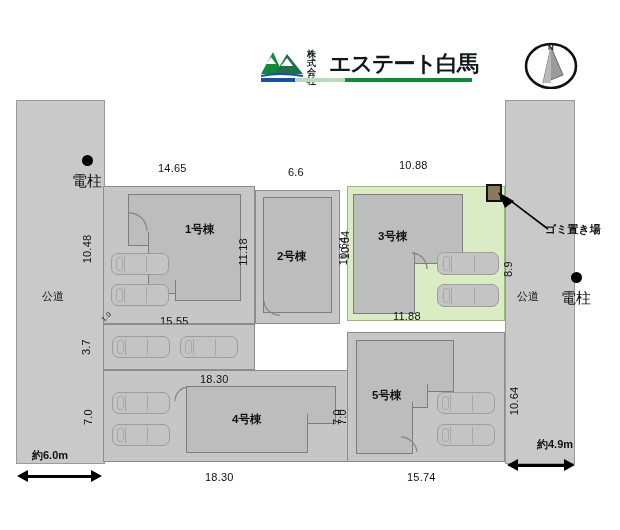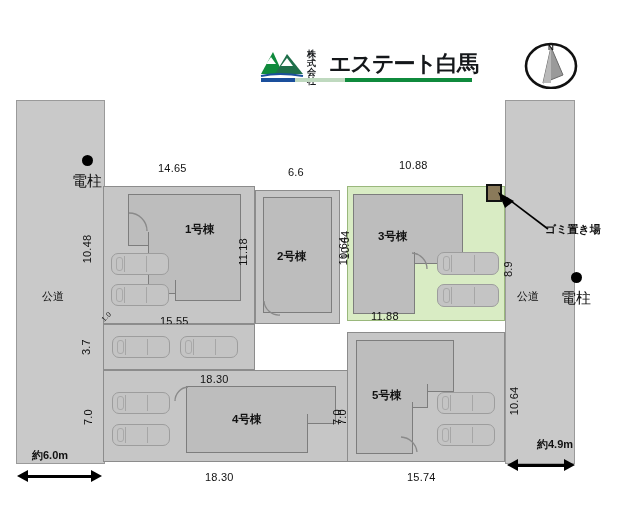--- a/index.html
+++ b/index.html
@@ -133,21 +133,21 @@
   <div class="bldg" style="left:353px;top:252px;width:62px;height:62px;border-top:none;"></div>
   <svg style="position:absolute;left:411px;top:252px;" width="18" height="20">
     <path d="M1 1 A16 16 0 0 1 16 17" fill="none" stroke="#8a8a8a" stroke-width="1.3"></path>
   </svg>
   <div class="bldg-label" style="left:378px;top:229px;">3号棟</div>
   <div class="car" style="left:437px;top:252px;width:62px;height:23px;"></div>
   <div class="car" style="left:437px;top:284px;width:62px;height:23px;"></div>
   <div class="dim" style="left:399px;top:159px;">10.88</div>
   <div class="dim v" style="left:331px;top:239px;">10.64</div>
   <div class="dim v" style="left:500px;top:263px;">8.9</div>
-  <div class="dim" style="left:371px;top:310px;">11.88</div>
+  <div class="dim" style="left:393px;top:310px;">11.88</div>
 
   <div class="gomi-box" style="left:486px;top:184px;"></div>
   <svg style="position:absolute;left:495px;top:192px;" width="56" height="40">
     <line x1="53" y1="37" x2="12" y2="6" stroke="#000" stroke-width="1.6"></line>
     <polygon points="3,0 19,9 10,16" fill="#000"></polygon>
   </svg>
   <div class="gomi-txt" style="left:545px;top:222px;font-weight:bold;">ゴミ置き場</div>
 
   <div class="lot" style="left:103px;top:370px;width:245px;height:92px;"></div>
   <div class="bldg" style="left:186px;top:386px;width:150px;height:38px;"></div>

